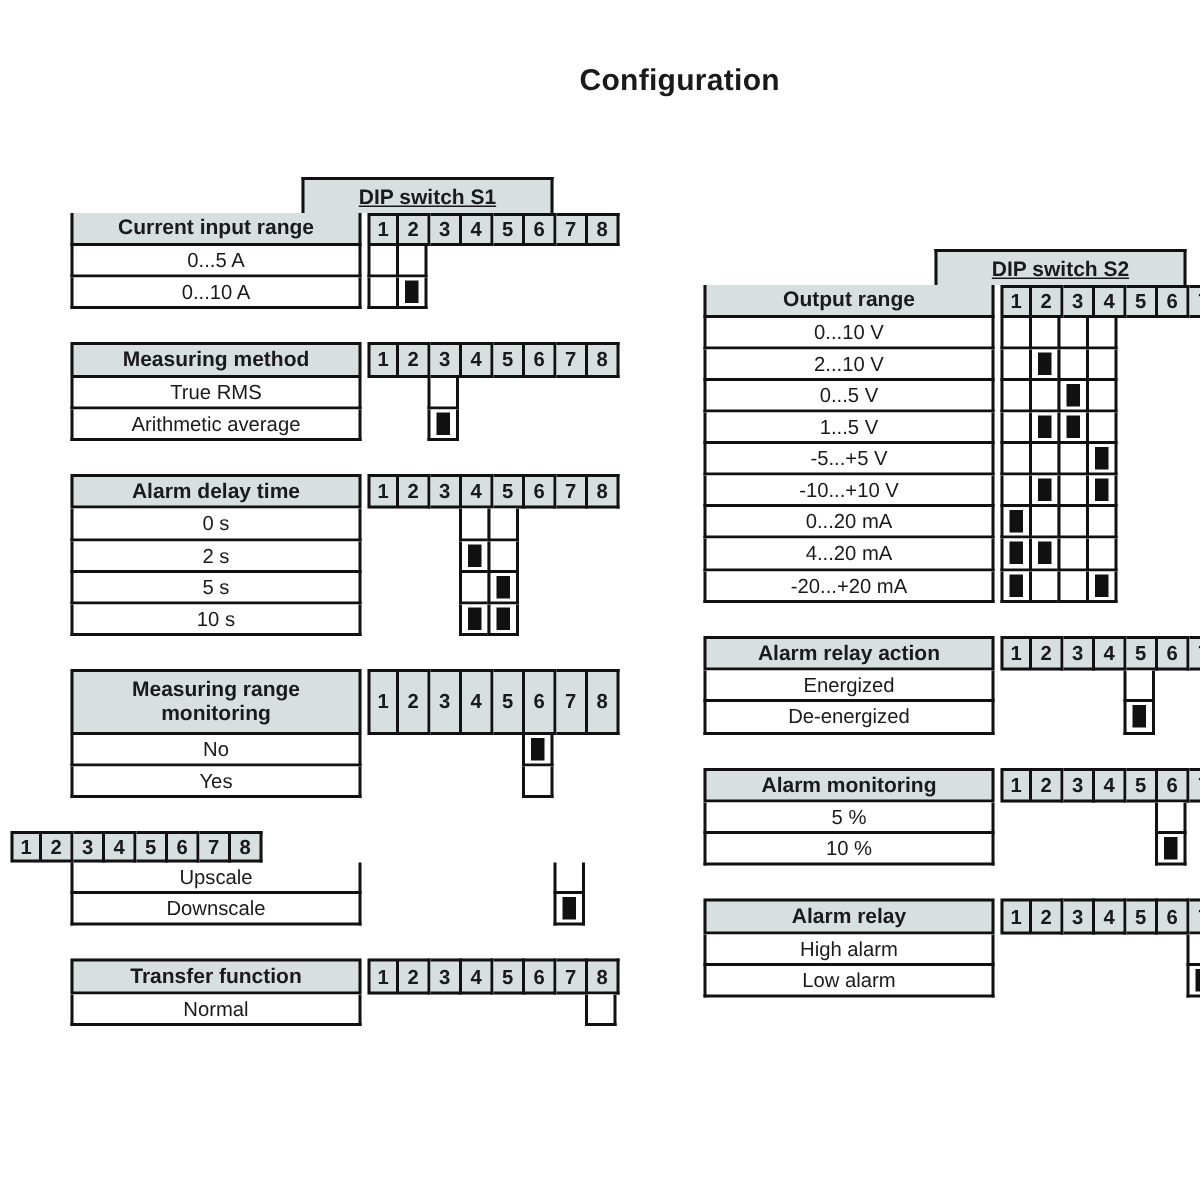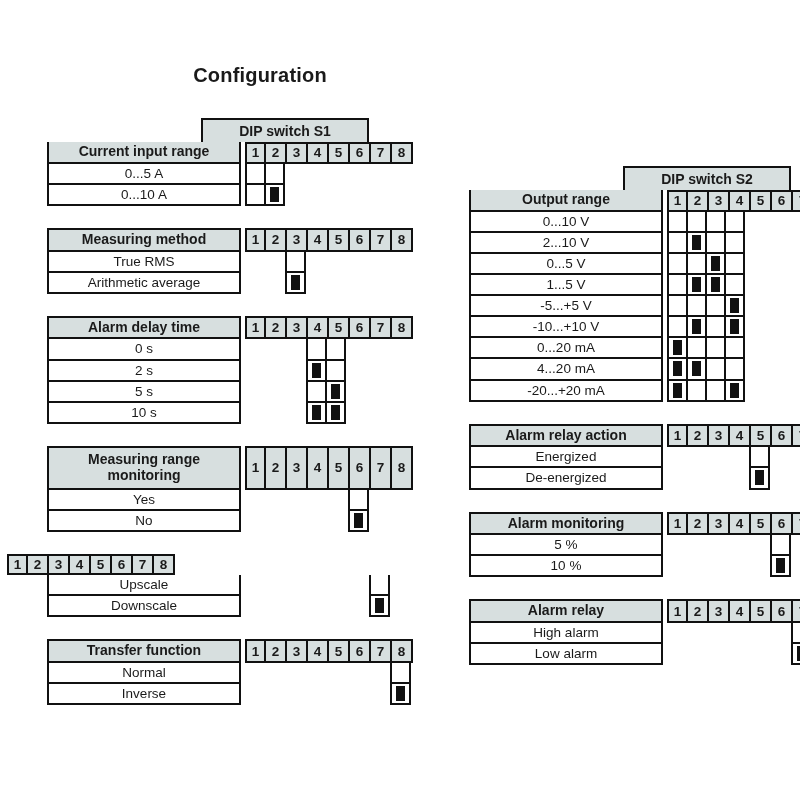--- a/index.html
+++ b/index.html
@@ -11,23 +11,23 @@
     width: 800px;
     height: 800px;
     position: relative;
     font-family: "Liberation Sans", sans-serif;
     -webkit-font-smoothing: antialiased;
   }
 
   #page-title {
     position: absolute;
     left: 0;
-    top: 64px;
+    top: 43px;
     width: 520px;
-    text-align: center;
+    text-align: right;
     font-size: 20px;
     font-weight: bold;
     color: #1a1a1a;
     letter-spacing: 0.2px;
   }
 
   .column {
     position: absolute;
     top: 118px;
   }
@@ -103,20 +103,21 @@
     border-bottom-width: 0;
     background: #d7dfdf;
     height: 24px;
     display: flex;
     align-items: center;
     justify-content: center;
     font-size: 14px;
     font-weight: bold;
     color: #1a1a1a;
     margin-left: 4px;
+    text-decoration: underline;
   }
 
   
   .sw-cell.body {
     min-height: 21px;
     border-left: 2px solid #111111;
     border-right: 2px solid #111111;
     border-bottom: 2px solid #111111;
     background: #ffffff;
     margin-left: -2px;
@@ -274,35 +275,35 @@
           <div class="sw-cell num" style="min-height: 44px;">2</div>
           <div class="sw-cell num" style="min-height: 44px;">3</div>
           <div class="sw-cell num" style="min-height: 44px;">4</div>
           <div class="sw-cell num" style="min-height: 44px;">5</div>
           <div class="sw-cell num" style="min-height: 44px;">6</div>
           <div class="sw-cell num" style="min-height: 44px;">7</div>
           <div class="sw-cell num" style="min-height: 44px;">8</div>
         </div>
       </div>
       <div class="tbl-row">
+        <div class="label-cell">No</div>
+        <div class="switch-strip">
+          <div class="sw-cell blank" style="width: 105px;"></div>
+          <div class="sw-cell body">
+            <div class="sw-mark"></div>
+          </div>
+        </div>
+      </div>
+      <div class="tbl-row">
         <div class="label-cell">Yes</div>
         <div class="switch-strip">
           <div class="sw-cell blank" style="width: 105px;"></div>
           <div class="sw-cell body"></div>
         </div>
       </div>
-      <div class="tbl-row">
-        <div class="label-cell">No</div>
-        <div class="switch-strip">
-          <div class="sw-cell blank" style="width: 105px;"></div>
-          <div class="sw-cell body">
-            <div class="sw-mark"></div>
-          </div>
-        </div>
-      </div>
     </div>
     <div class="config-table">
       <div class="tbl-row">
         <div class="switch-strip">
           <div class="sw-cell num">1</div>
           <div class="sw-cell num">2</div>
           <div class="sw-cell num">3</div>
           <div class="sw-cell num">4</div>
           <div class="sw-cell num">5</div>
           <div class="sw-cell num">6</div>
@@ -339,29 +340,20 @@
           <div class="sw-cell num">6</div>
           <div class="sw-cell num">7</div>
           <div class="sw-cell num">8</div>
         </div>
       </div>
       <div class="tbl-row">
         <div class="label-cell">Normal</div>
         <div class="switch-strip">
           <div class="sw-cell blank" style="width: 147px;"></div>
           <div class="sw-cell body"></div>
-        </div>
-      </div>
-      <div class="tbl-row">
-        <div class="label-cell">Inverse</div>
-        <div class="switch-strip">
-          <div class="sw-cell blank" style="width: 147px;"></div>
-          <div class="sw-cell body">
-            <div class="sw-mark"></div>
-          </div>
         </div>
       </div>
     </div>
   </div>
 <div class="column" id="right-column">
     <div class="config-table">
       <div class="tbl-row">
         <div style="width: 194px;"></div>
         <div class="dip-banner" style="width: 168px; margin-top: 48px;">DIP switch S2</div>
       </div>

